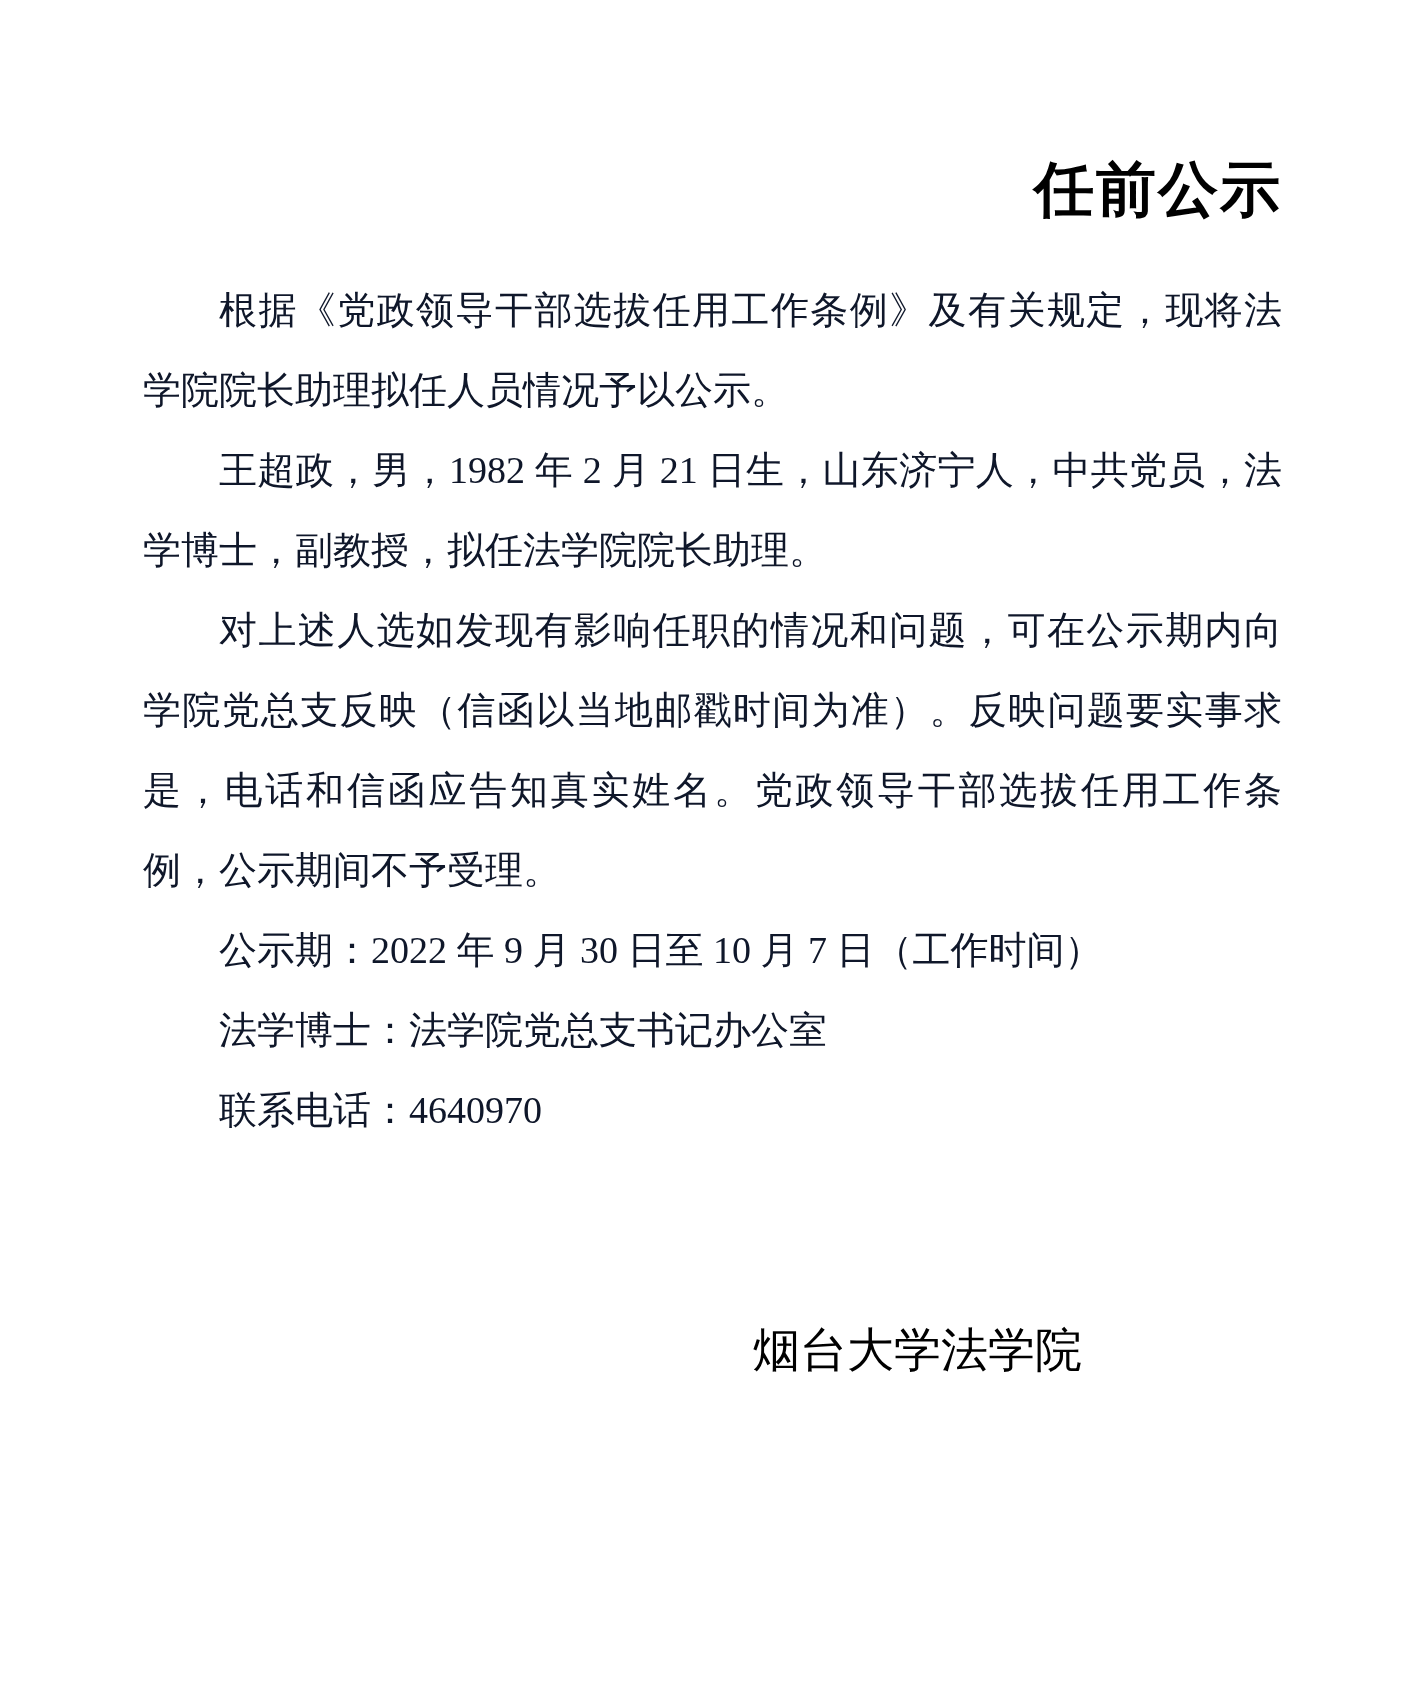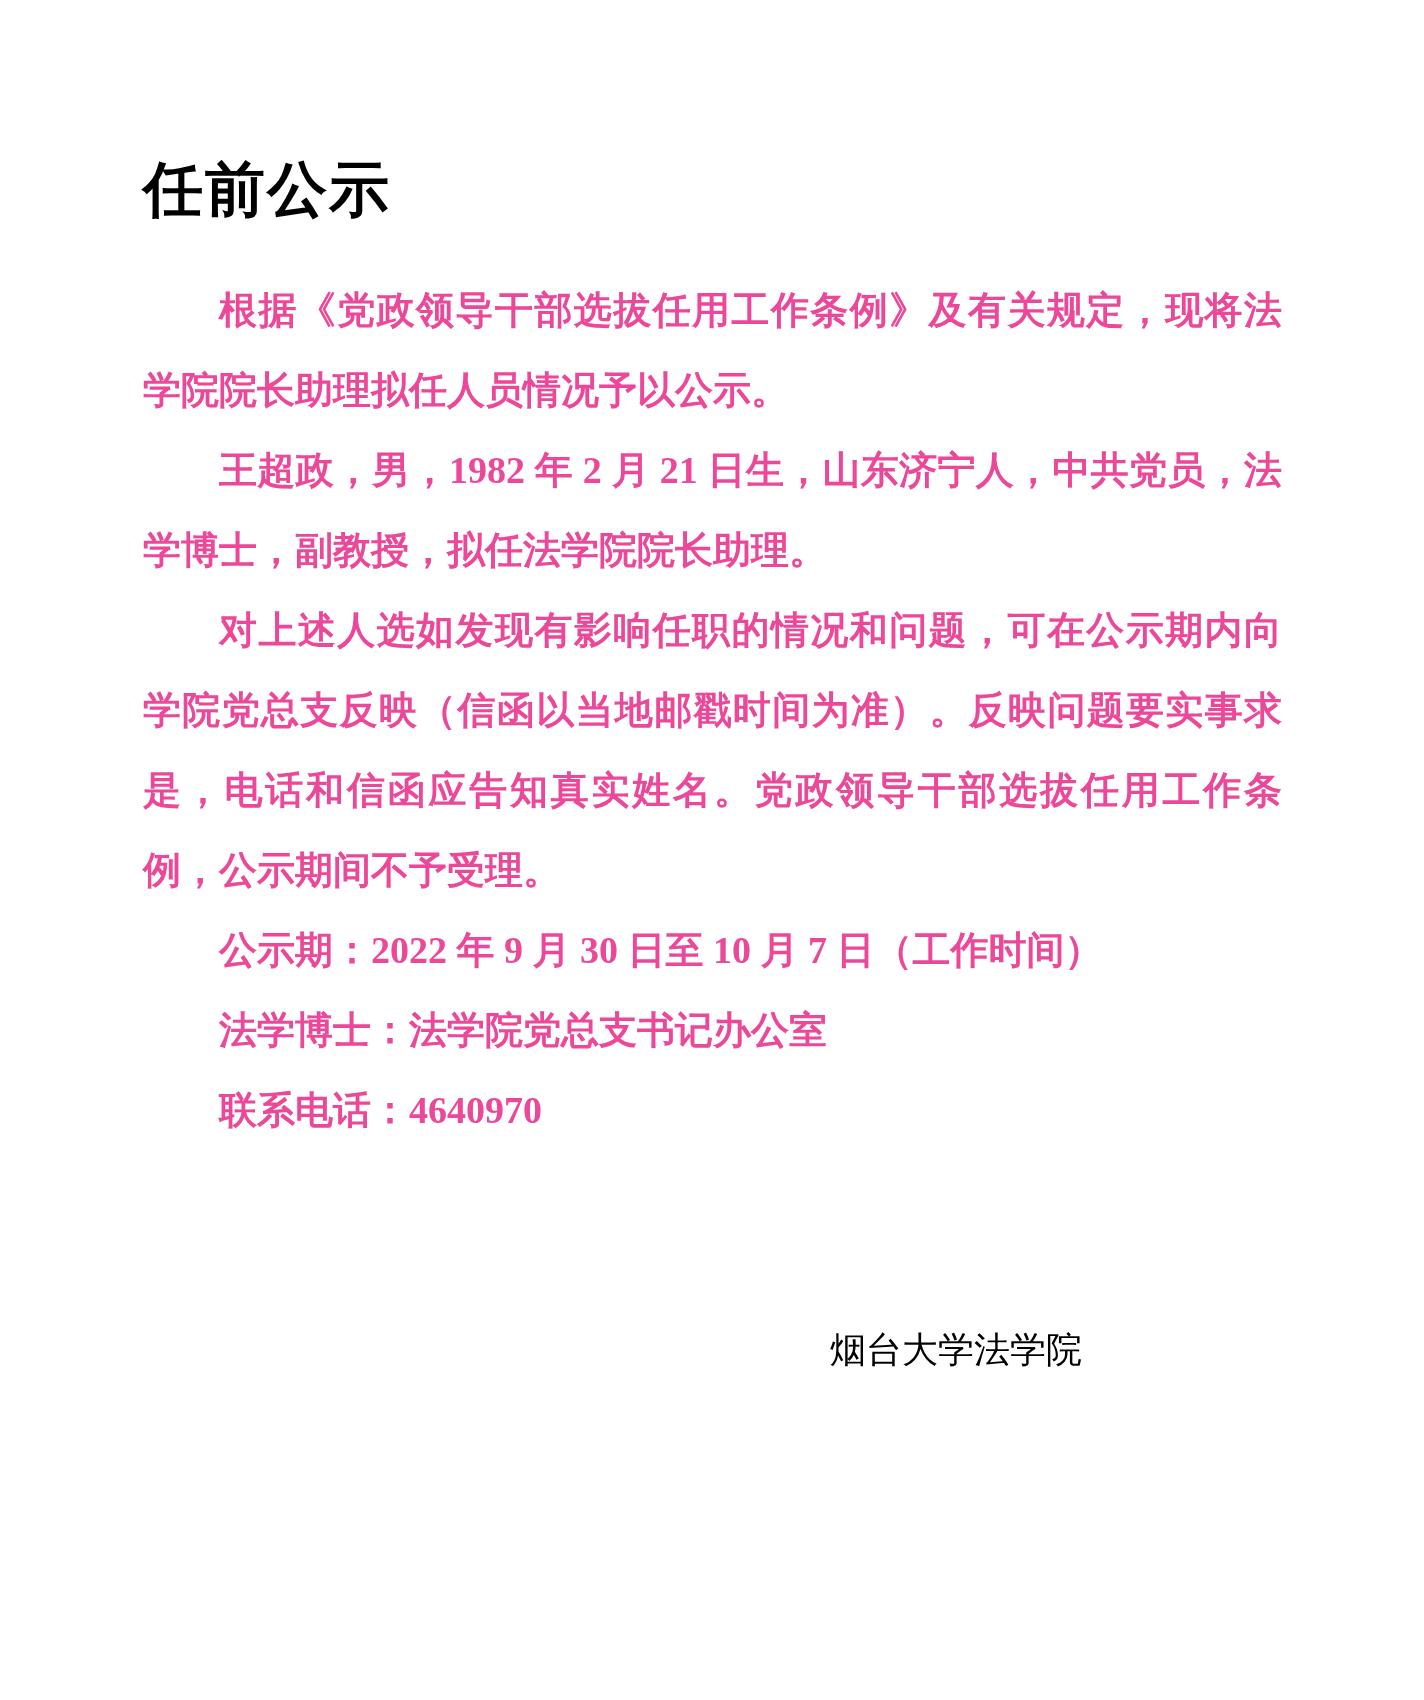--- a/index.html
+++ b/index.html
@@ -16,48 +16,47 @@
   }
   .page {
     width: 1424px;
     height: 1700px;
     padding: 148px 142px 0 143px;
     background: #ffffff;
     overflow: hidden;
   }
   .doc-title {
     margin: 0 0 38px 0;
-    text-align: left;
+    text-align: right;
     font-family: "Liberation Sans", "DejaVu Sans", sans-serif;
     font-weight: bold;
     font-size: 60px;
     line-height: 84px;
     letter-spacing: 2px;
     color: #000000;
   }
   .doc-body {
     font-size: 38px;
     line-height: 80px;
     text-align: justify;
     text-justify: inter-character;
-    color: #ec4899;
-    font-weight: bold;
+    color: #0f172a;
   }
   .doc-body p {
     margin: 0;
     padding: 0;
     text-indent: 2em;
   }
   .signature-block {
     margin-top: 160px;
     margin-left: auto;
     margin-right: 200px;
     width: max-content;
     text-align: left;
-    font-size: 36px;
+    font-size: 47px;
     line-height: 80px;
     color: #000000;
   }
   .signature-block div {
     white-space: nowrap;
   }
 </style>
 </head>
 <body>
 

